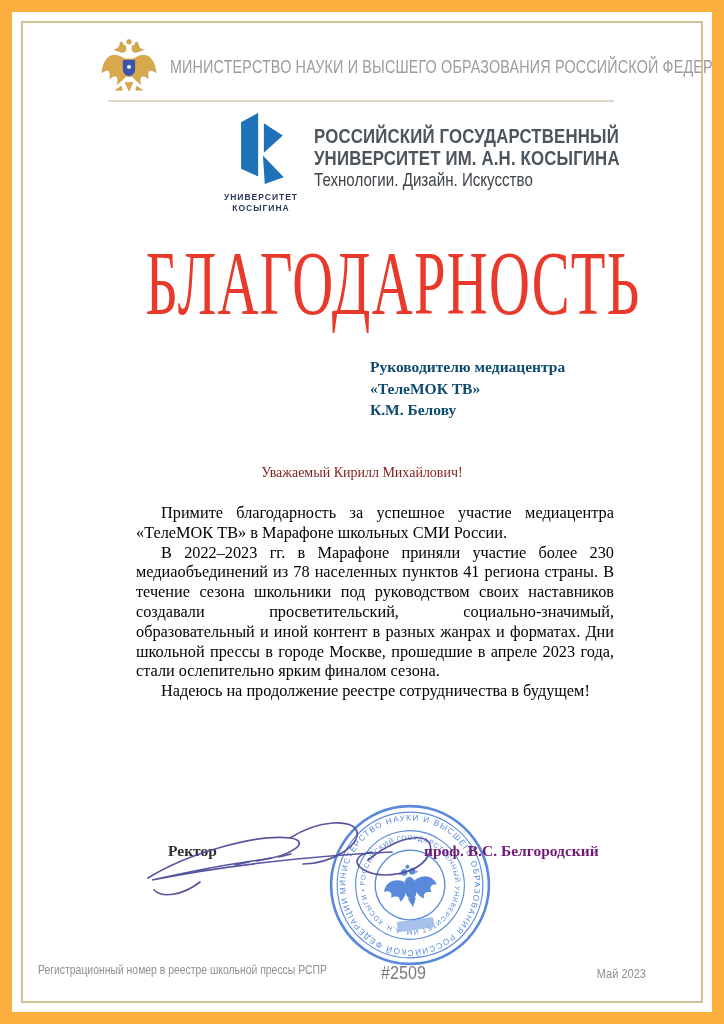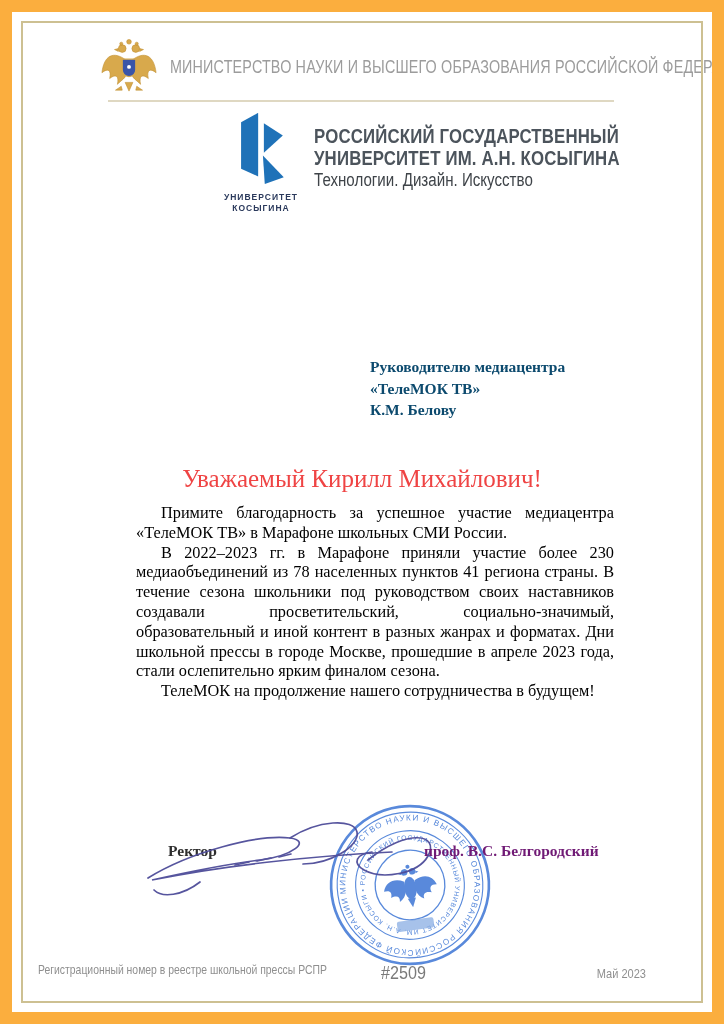--- a/index.html
+++ b/index.html
@@ -45,21 +45,21 @@
     display:inline-block;font-size:90px;line-height:92px;color:#E8392B;
     letter-spacing:2px;transform:scaleX(.63);white-space:nowrap;font-weight:400;
   }
 
   
   .addressee{position:absolute;left:370px;top:356px;font-weight:bold;
     font-size:15.5px;line-height:21.5px;color:#0c4a6e;}
 
   
   .salutation{position:absolute;left:0;top:465px;width:100%;text-align:center;
-    font-size:25px;color:#ef4444;}
+    font-size:14px;color:#7f1d1d;}
 
   
   .body-text{position:absolute;left:136px;top:503px;width:478px;
     font-size:16.3px;line-height:19.8px;color:#000000;text-align:justify;}
   .body-text p{margin:0;text-indent:25px;}
 
   
   .sig-role{position:absolute;left:168px;top:842px;font-weight:bold;font-size:15.5px;color:#2E2E2E;}
   .sig-name{position:absolute;left:424px;top:842px;font-weight:bold;font-size:15.5px;color:#701a75;z-index:3;}
   .stamp{position:absolute;left:328px;top:803px;z-index:1;}
@@ -122,33 +122,36 @@
         <div>КОСЫГИНА</div>
       </div>
     </div>
     <div class="univ-name">
       <span class="univ-line">РОССИЙСКИЙ ГОСУДАРСТВЕННЫЙ</span>
       <span class="univ-line">УНИВЕРСИТЕТ ИМ. А.Н. КОСЫГИНА</span>
       <span class="univ-tagline">Технологии. Дизайн. Искусство</span>
     </div>
   </div>
 
+  <div class="title">
+    <span>БЛАГОДАРНОСТЬ</span>
+  </div>
 
   <div class="addressee">
     <div>Руководителю медиацентра</div>
     <div>«ТелеМОК ТВ»</div>
     <div>К.М. Белову</div>
   </div>
 
   <div class="salutation">Уважаемый Кирилл Михайлович!</div>
 
   <div class="body-text">
     <p>Примите благодарность за успешное участие медиацентра «ТелеМОК ТВ» в Марафоне школьных СМИ России.</p>
     <p>В 2022–2023 гг. в Марафоне приняли участие более 230 медиаобъединений из 78 населенных пунктов 41 региона страны. В течение сезона школьники под руководством своих наставников создавали просветительский, социально-значимый, образовательный и иной контент в разных жанрах и форматах. Дни школьной прессы в городе Москве, прошедшие в апреле 2023 года, стали ослепительно ярким финалом сезона.</p>
-    <p>ТелеМОК на продолжение нашего сотрудничества в будущем!</p>
+    <p>Надеюсь на продолжение реестре сотрудничества в будущем!</p>
   </div>
 
   <div class="sig-role">Ректор</div>
   <div class="sig-name">проф. В.С. Белгородский</div>
 
   <div class="stamp">
     <svg width="164" height="164" viewBox="0 0 160 160" style="opacity:.92;transform:rotate(-8deg);">
       <defs>
         <path id="sp-outer" d="M 17,80 A 63,63 0 1 1 143,80 A 63,63 0 1 1 17,80"></path>
         <path id="sp-inner" d="M 36,80 A 44,44 0 1 1 124,80 A 44,44 0 1 1 36,80"></path>

